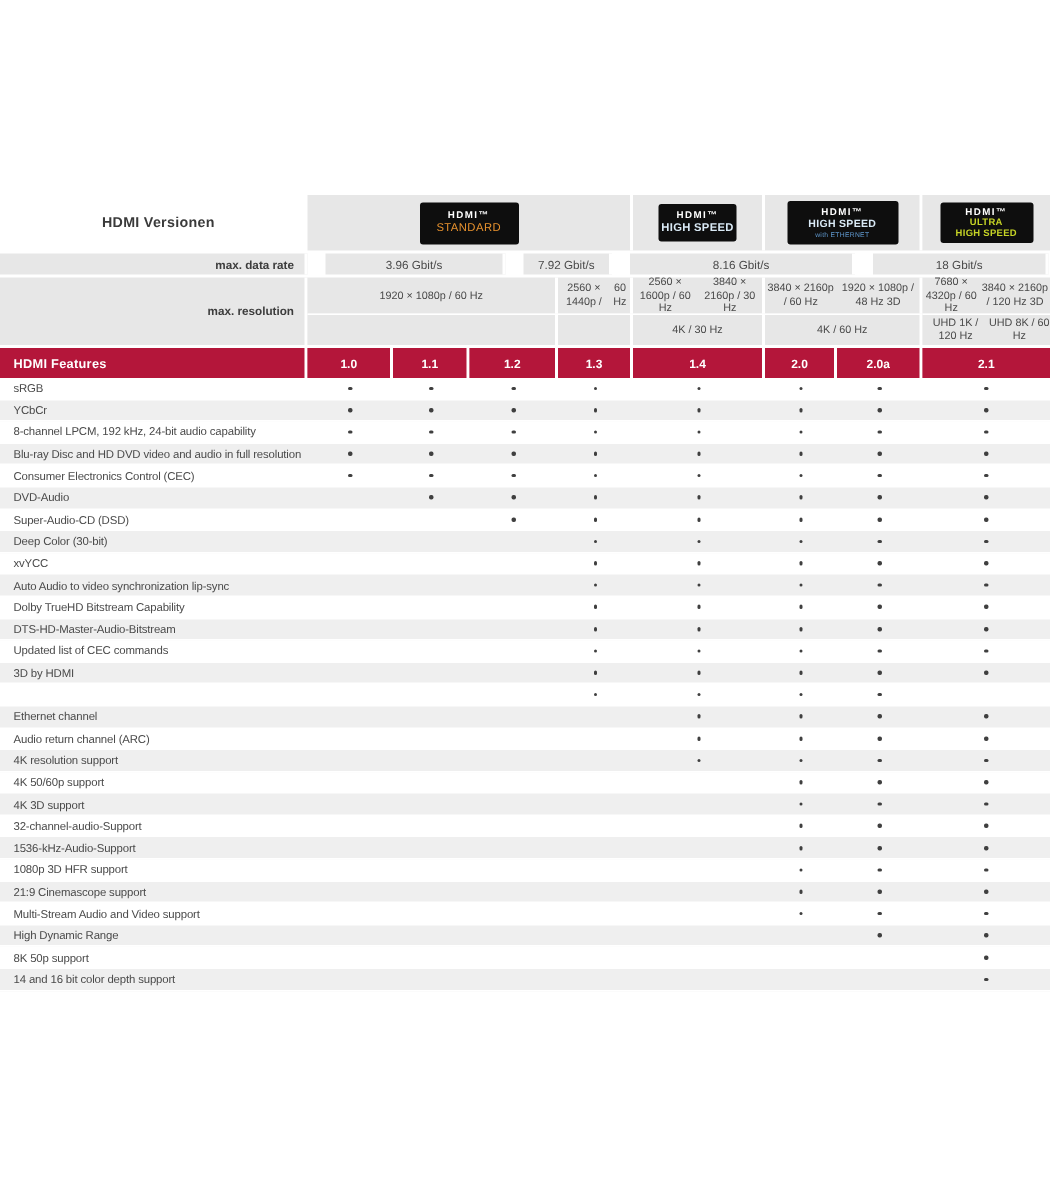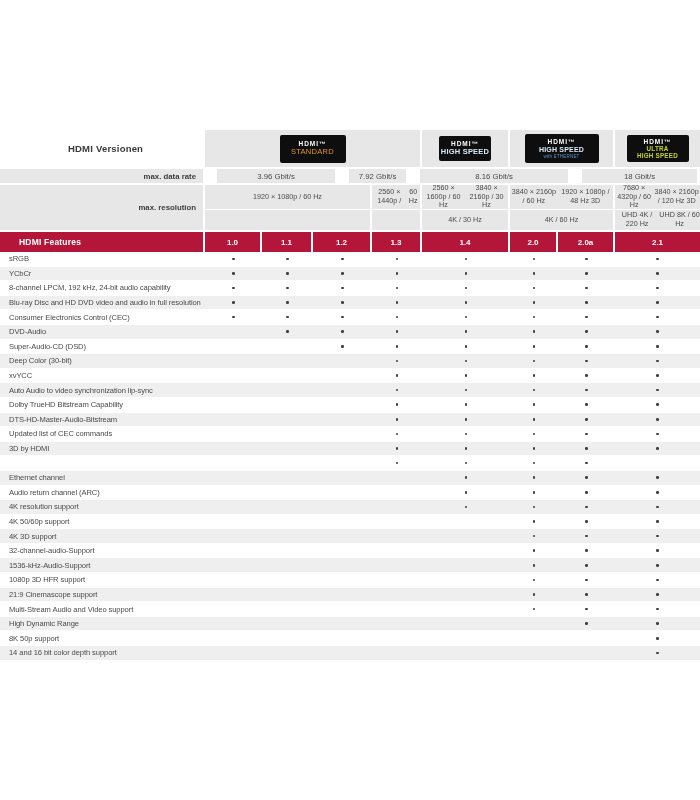--- a/index.html
+++ b/index.html
@@ -39,21 +39,21 @@
   .res-lower{border-top:1px solid #fff;}
   .u1{grid-column:2/5;grid-row:1;text-align:center;} .u2{grid-column:5/6;grid-row:1;} .u3{grid-column:6/7;grid-row:1;}
   .u4{grid-column:7/9;grid-row:1;} .u5{grid-column:9/10;grid-row:1;border-right:none;}
   .l1{grid-column:2/5;grid-row:2;} .l2{grid-column:5/6;grid-row:2;} .l3{grid-column:6/7;grid-row:2;}
   .l4{grid-column:7/9;grid-row:2;} .l5{grid-column:9/10;grid-row:2;border-right:none;}
 
   
   .red-row{height:20px;}
   .red-cell{background:#b4163a;border-right:2px solid #fff;color:#fff;font-weight:bold;font-size:8px;
             display:flex;align-items:center;justify-content:center;}
-  .red-label{justify-content:flex-start;padding-left:19px;font-size:8.5px;letter-spacing:.2px;}
+  .red-label{justify-content:flex-start;padding-left:9px;font-size:8.5px;letter-spacing:.2px;}
   .red-cell:last-child{border-right:none;}
 
   
   .frow{display:grid;grid-template-columns:205px 57px 51px 59px 50px 88px 48px 57px 85px;
         height:14.6px;border-bottom:1px solid #fff;box-sizing:border-box;background:#fff;}
   .frow.alt{background:#efefef;}
   .flabel{display:flex;align-items:center;padding-left:9px;font-size:7.6px;color:#4a4a4a;letter-spacing:-0.1px;
           white-space:nowrap;box-sizing:border-box;}
   .fcell{display:flex;align-items:center;justify-content:center;}
   .dot{width:2.6px;height:2.6px;border-radius:50%;background:#3f3f3f;}
@@ -129,21 +129,21 @@
       </div>
       <div class="band-cell res-cell res-lower l1"></div>
       <div class="band-cell res-cell res-lower l2"></div>
       <div class="band-cell res-cell res-lower l3">
         <span>4K / 30 Hz</span>
       </div>
       <div class="band-cell res-cell res-lower l4">
         <span>4K / 60 Hz</span>
       </div>
       <div class="band-cell res-cell res-lower l5">
-        <span>UHD 4K / 220 Hz</span>
+        <span>UHD 1K / 120 Hz</span>
         <span>UHD 8K / 60 Hz</span>
       </div>
     </div>
 
     <div class="grid red-row">
       <div class="red-cell red-label">HDMI Features</div>
       <div class="red-cell">1.0</div>
       <div class="red-cell">1.1</div>
       <div class="red-cell">1.2</div>
       <div class="red-cell">1.3</div>

